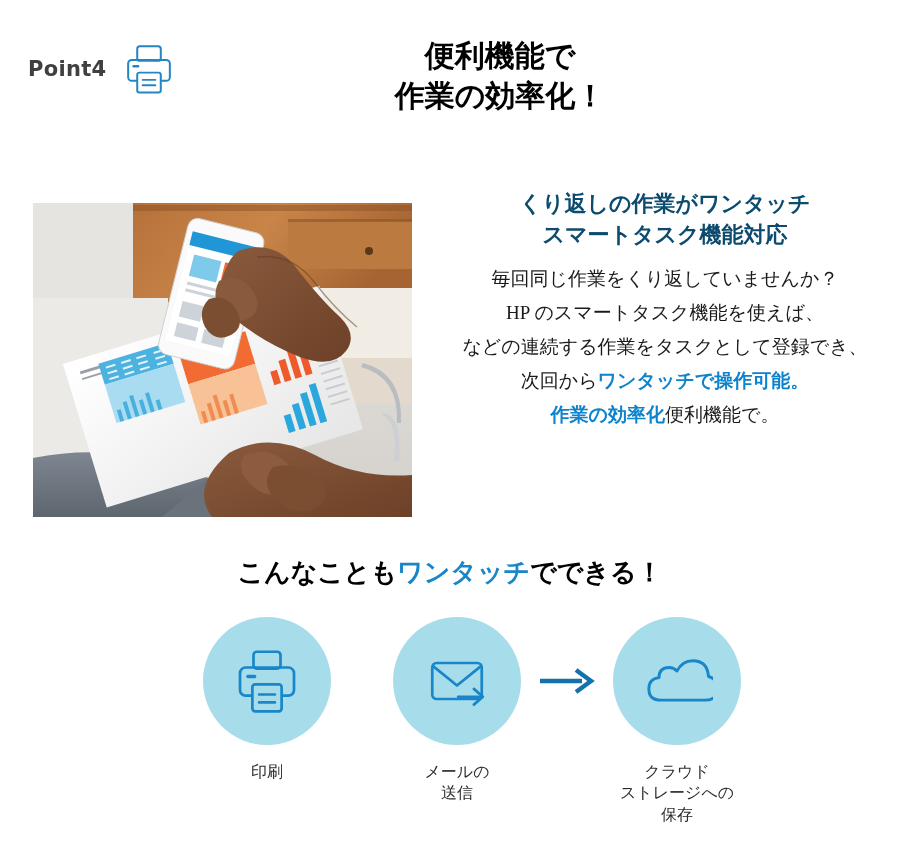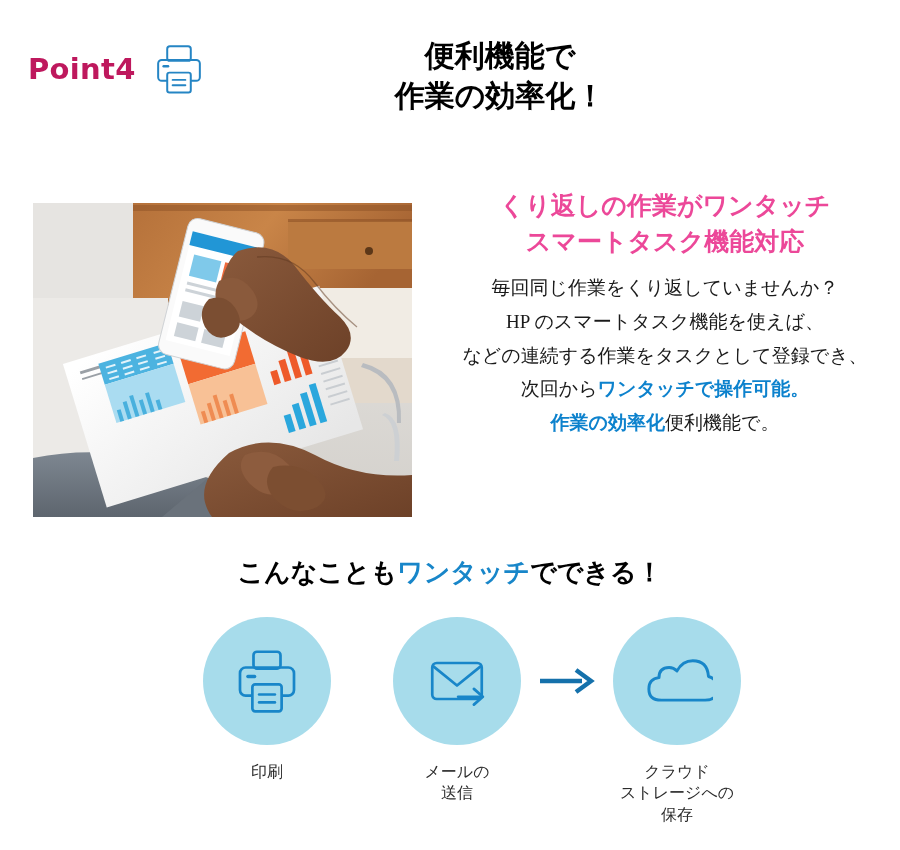--- a/index.html
+++ b/index.html
@@ -11,21 +11,21 @@
     overflow: hidden;
   }
   .page { position: relative; width: 900px; height: 850px; background:#fff; }
 
   
   .point-badge {
     position: absolute; left: 28px; top: 40px;
     display: flex; align-items: center; gap: 14px;
   }
   .point-label {
-    font-size: 29px; font-weight: bold; color: #be185d;
+    font-size: 21px; font-weight: bold; color: #404040;
     letter-spacing: 0.3px; font-family: "DejaVu Sans", sans-serif;
   }
   .point-printer { width: 58px; height: 58px; display:block; }
 
   
   .main-heading {
     position: absolute; left: 300px; top: 36px; width: 400px;
     text-align: center; color: #000;
     font-size: 30px; font-weight: bold; line-height: 1.32;
     font-family: "DejaVu Sans", sans-serif;
@@ -39,21 +39,21 @@
     background: #d8d6d2;
   }
   .photo svg { display:block; width:100%; height:100%; }
 
   
   .right-col {
     position: absolute; left: 440px; top: 188px; width: 450px;
     text-align: center;
   }
   .sub-heading {
-    color: #ec4899; font-weight: bold; font-size: 25px; line-height: 1.42;
+    color: #0c4a6e; font-weight: bold; font-size: 22px; line-height: 1.42;
     font-family: "DejaVu Sans", sans-serif;
   }
   .sub-heading span { display:block; }
   .body-copy {
     margin-top: 12px;
     color: #1a1a1a; font-size: 19px; line-height: 1.78;
     font-family: "Liberation Serif", "DejaVu Serif", serif;
   }
   .body-copy p { white-space: nowrap; }
   .hl { color: #0d82cd; font-weight: bold;

